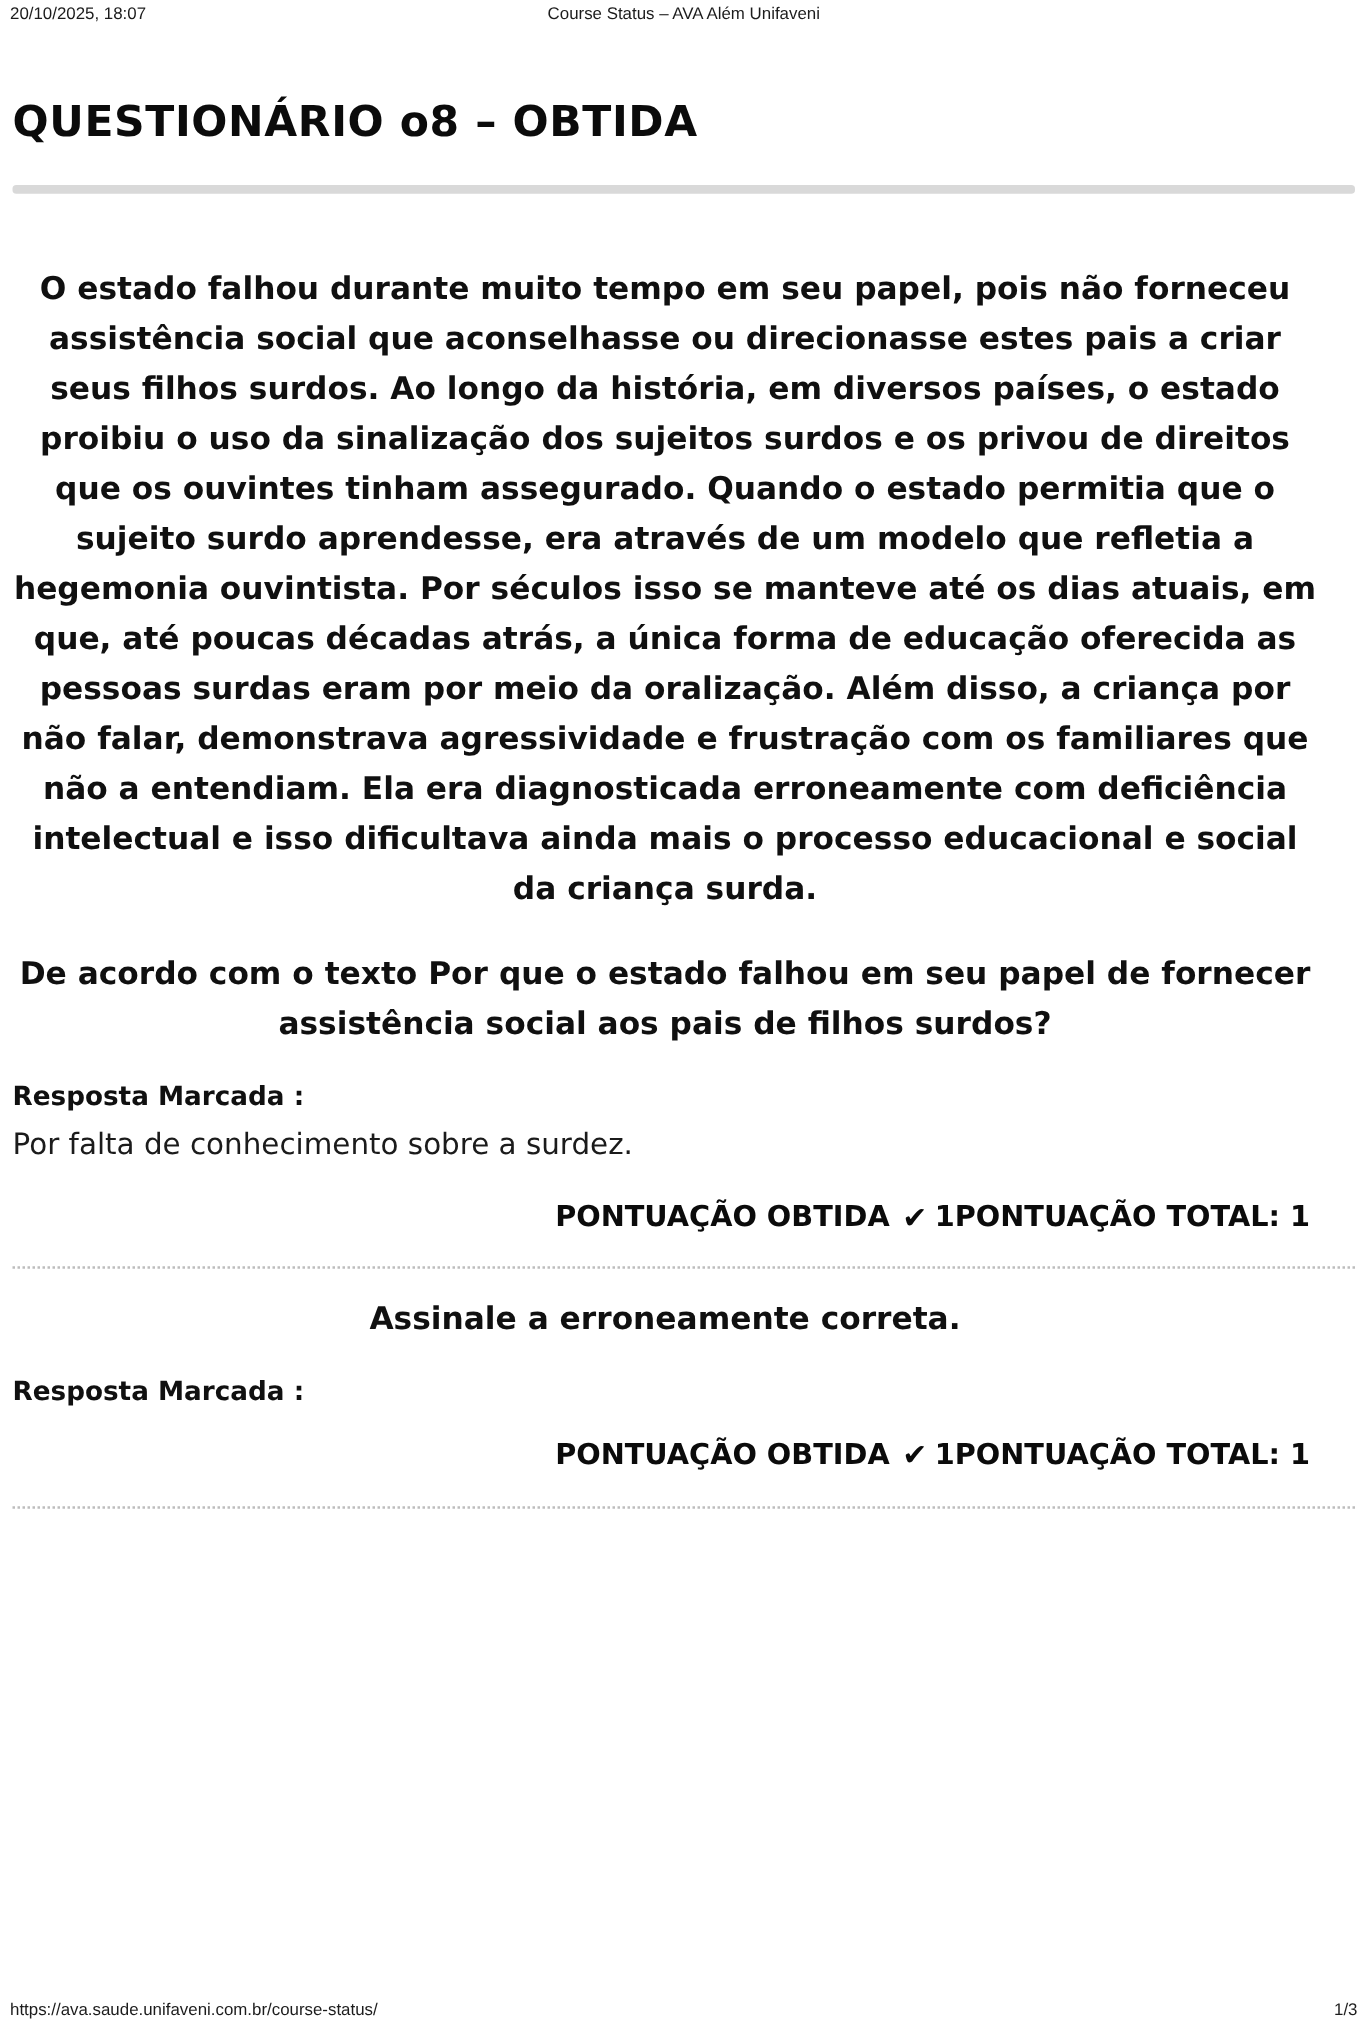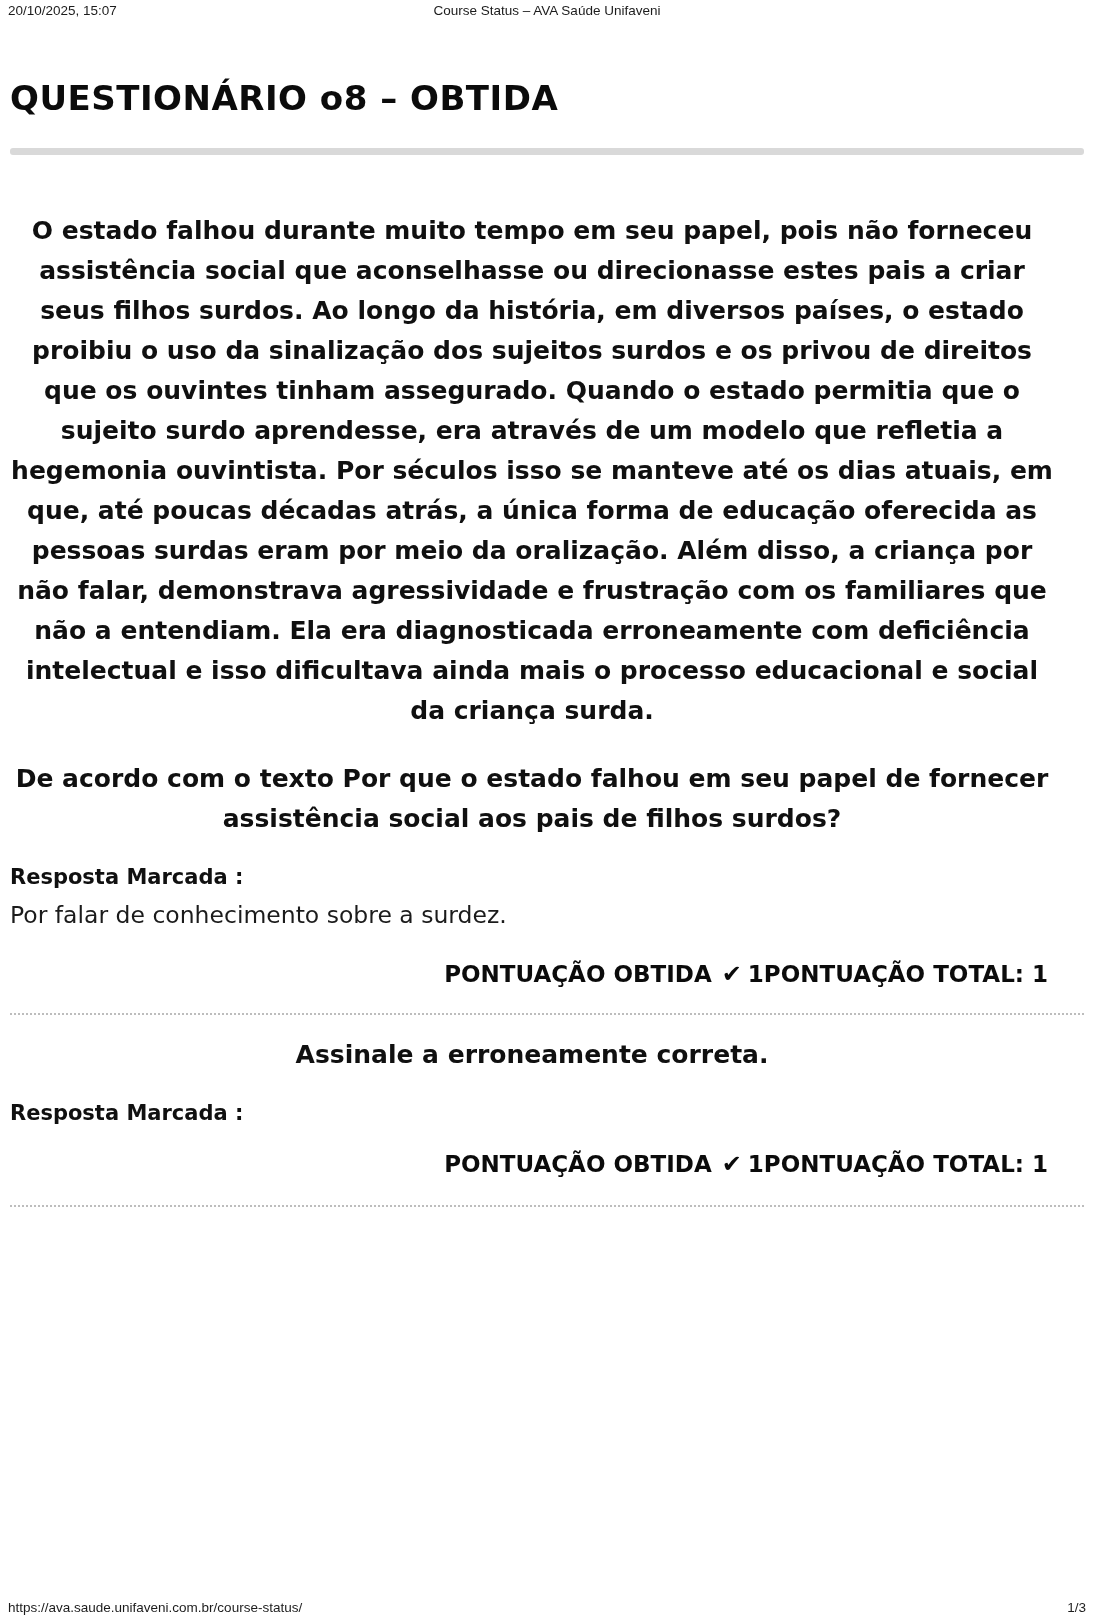--- a/index.html
+++ b/index.html
@@ -115,35 +115,35 @@
     border-top: 2px dotted #bdbdbd;
     height: 0;
     width: 100%;
   }
   .dotted-divider.second { margin-top: 28px; }
 </style>
 </head>
 <body>
 
 <div class="print-header">
-  <span class="dt">20/10/2025, 15:07</span>
-  <span class="doc">Course Status – AVA Saúde Unifaveni</span>
+  <span class="dt">20/10/2025, 18:07</span>
+  <span class="doc">Course Status – AVA Além Unifaveni</span>
 </div>
 
 <div class="content">
 
   <div class="page-title">QUESTIONÁRIO o8 – OBTIDA</div>
 
   <div class="title-divider"></div>
 
   <div>
     <div class="passage">O estado falhou durante muito tempo em seu papel, pois não forneceu assistência social que aconselhasse ou direcionasse estes pais a criar seus filhos surdos. Ao longo da história, em diversos países, o estado proibiu o uso da sinalização dos sujeitos surdos e os privou de direitos que os ouvintes tinham assegurado. Quando o estado permitia que o sujeito surdo aprendesse, era através de um modelo que refletia a hegemonia ouvintista. Por séculos isso se manteve até os dias atuais, em que, até poucas décadas atrás, a única forma de educação oferecida as pessoas surdas eram por meio da oralização. Além disso, a criança por não falar, demonstrava agressividade e frustração com os familiares que não a entendiam. Ela era diagnosticada erroneamente com deficiência intelectual e isso dificultava ainda mais o processo educacional e social da criança surda.</div>
     <div class="question">De acordo com o texto Por que o estado falhou em seu papel de fornecer assistência social aos pais de filhos surdos?</div>
     <div class="answer-label">Resposta Marcada :</div>
-    <div class="answer-text">Por falar de conhecimento sobre a surdez.</div>
+    <div class="answer-text">Por falta de conhecimento sobre a surdez.</div>
     <div class="score-row">
       <span class="score-obtained">
         <span>PONTUAÇÃO OBTIDA</span>
         <span class="check-icon">✔</span>
         <span>1</span>
       </span>
       <span>PONTUAÇÃO TOTAL: 1</span>
     </div>
   </div>
 

